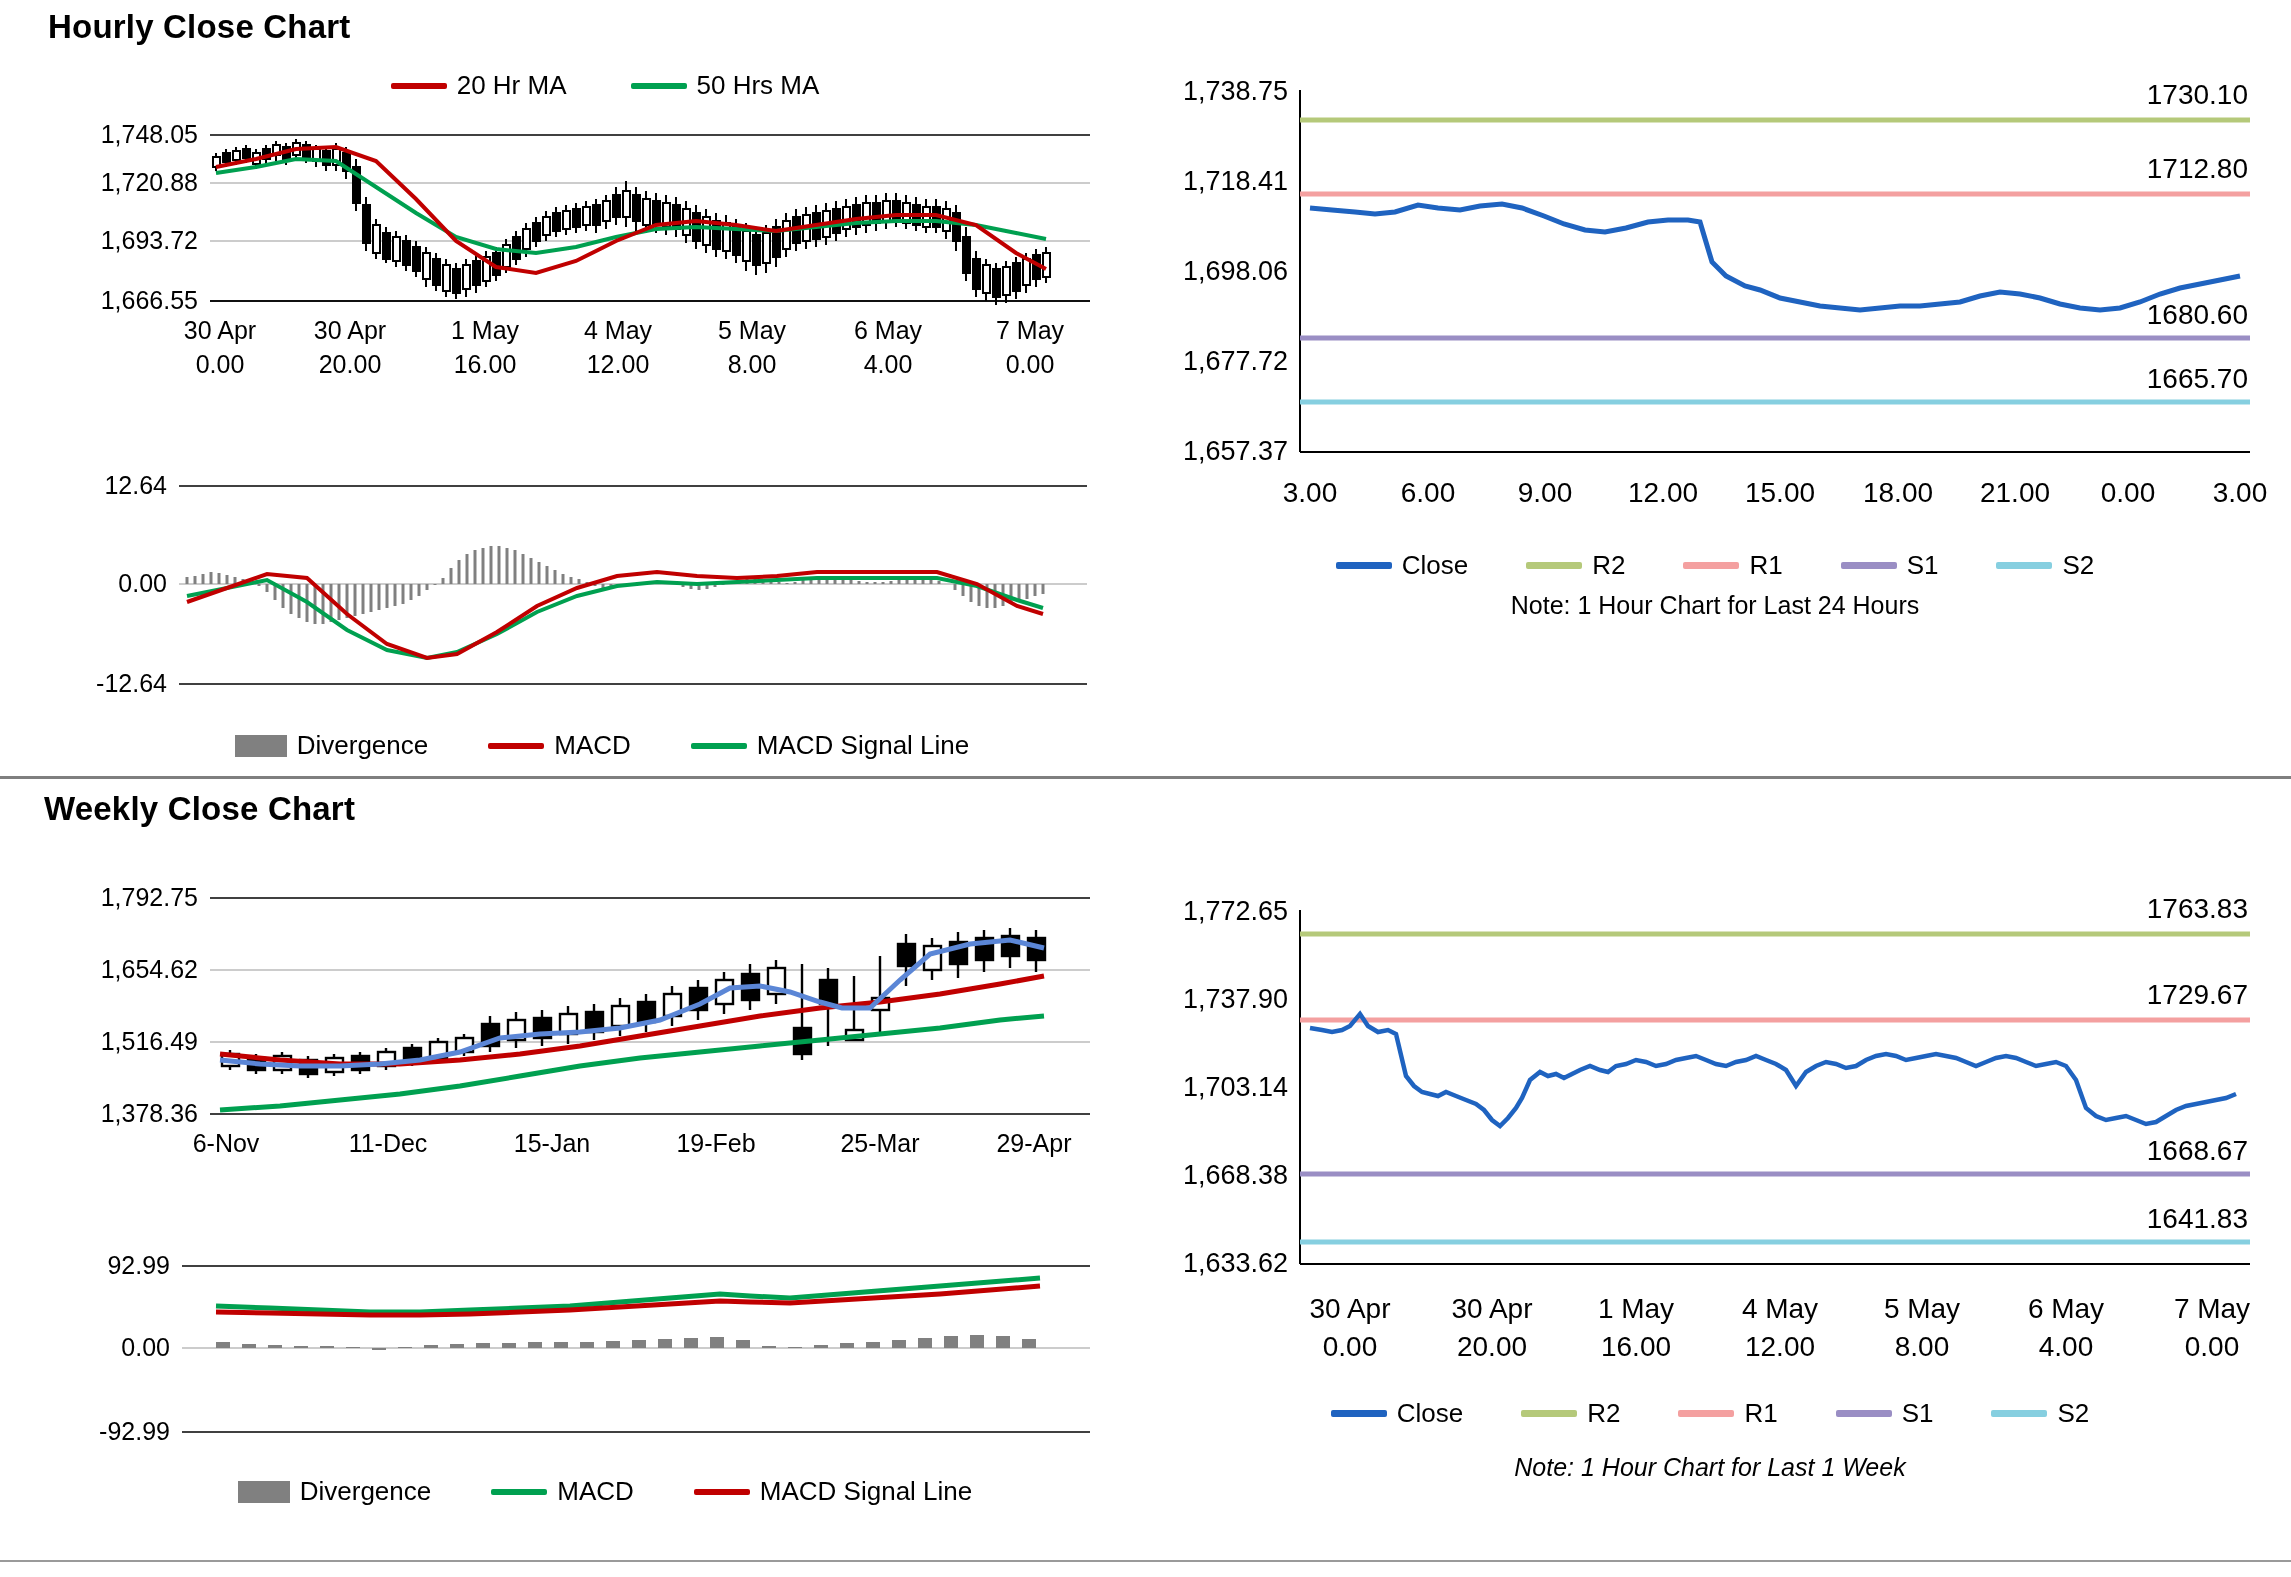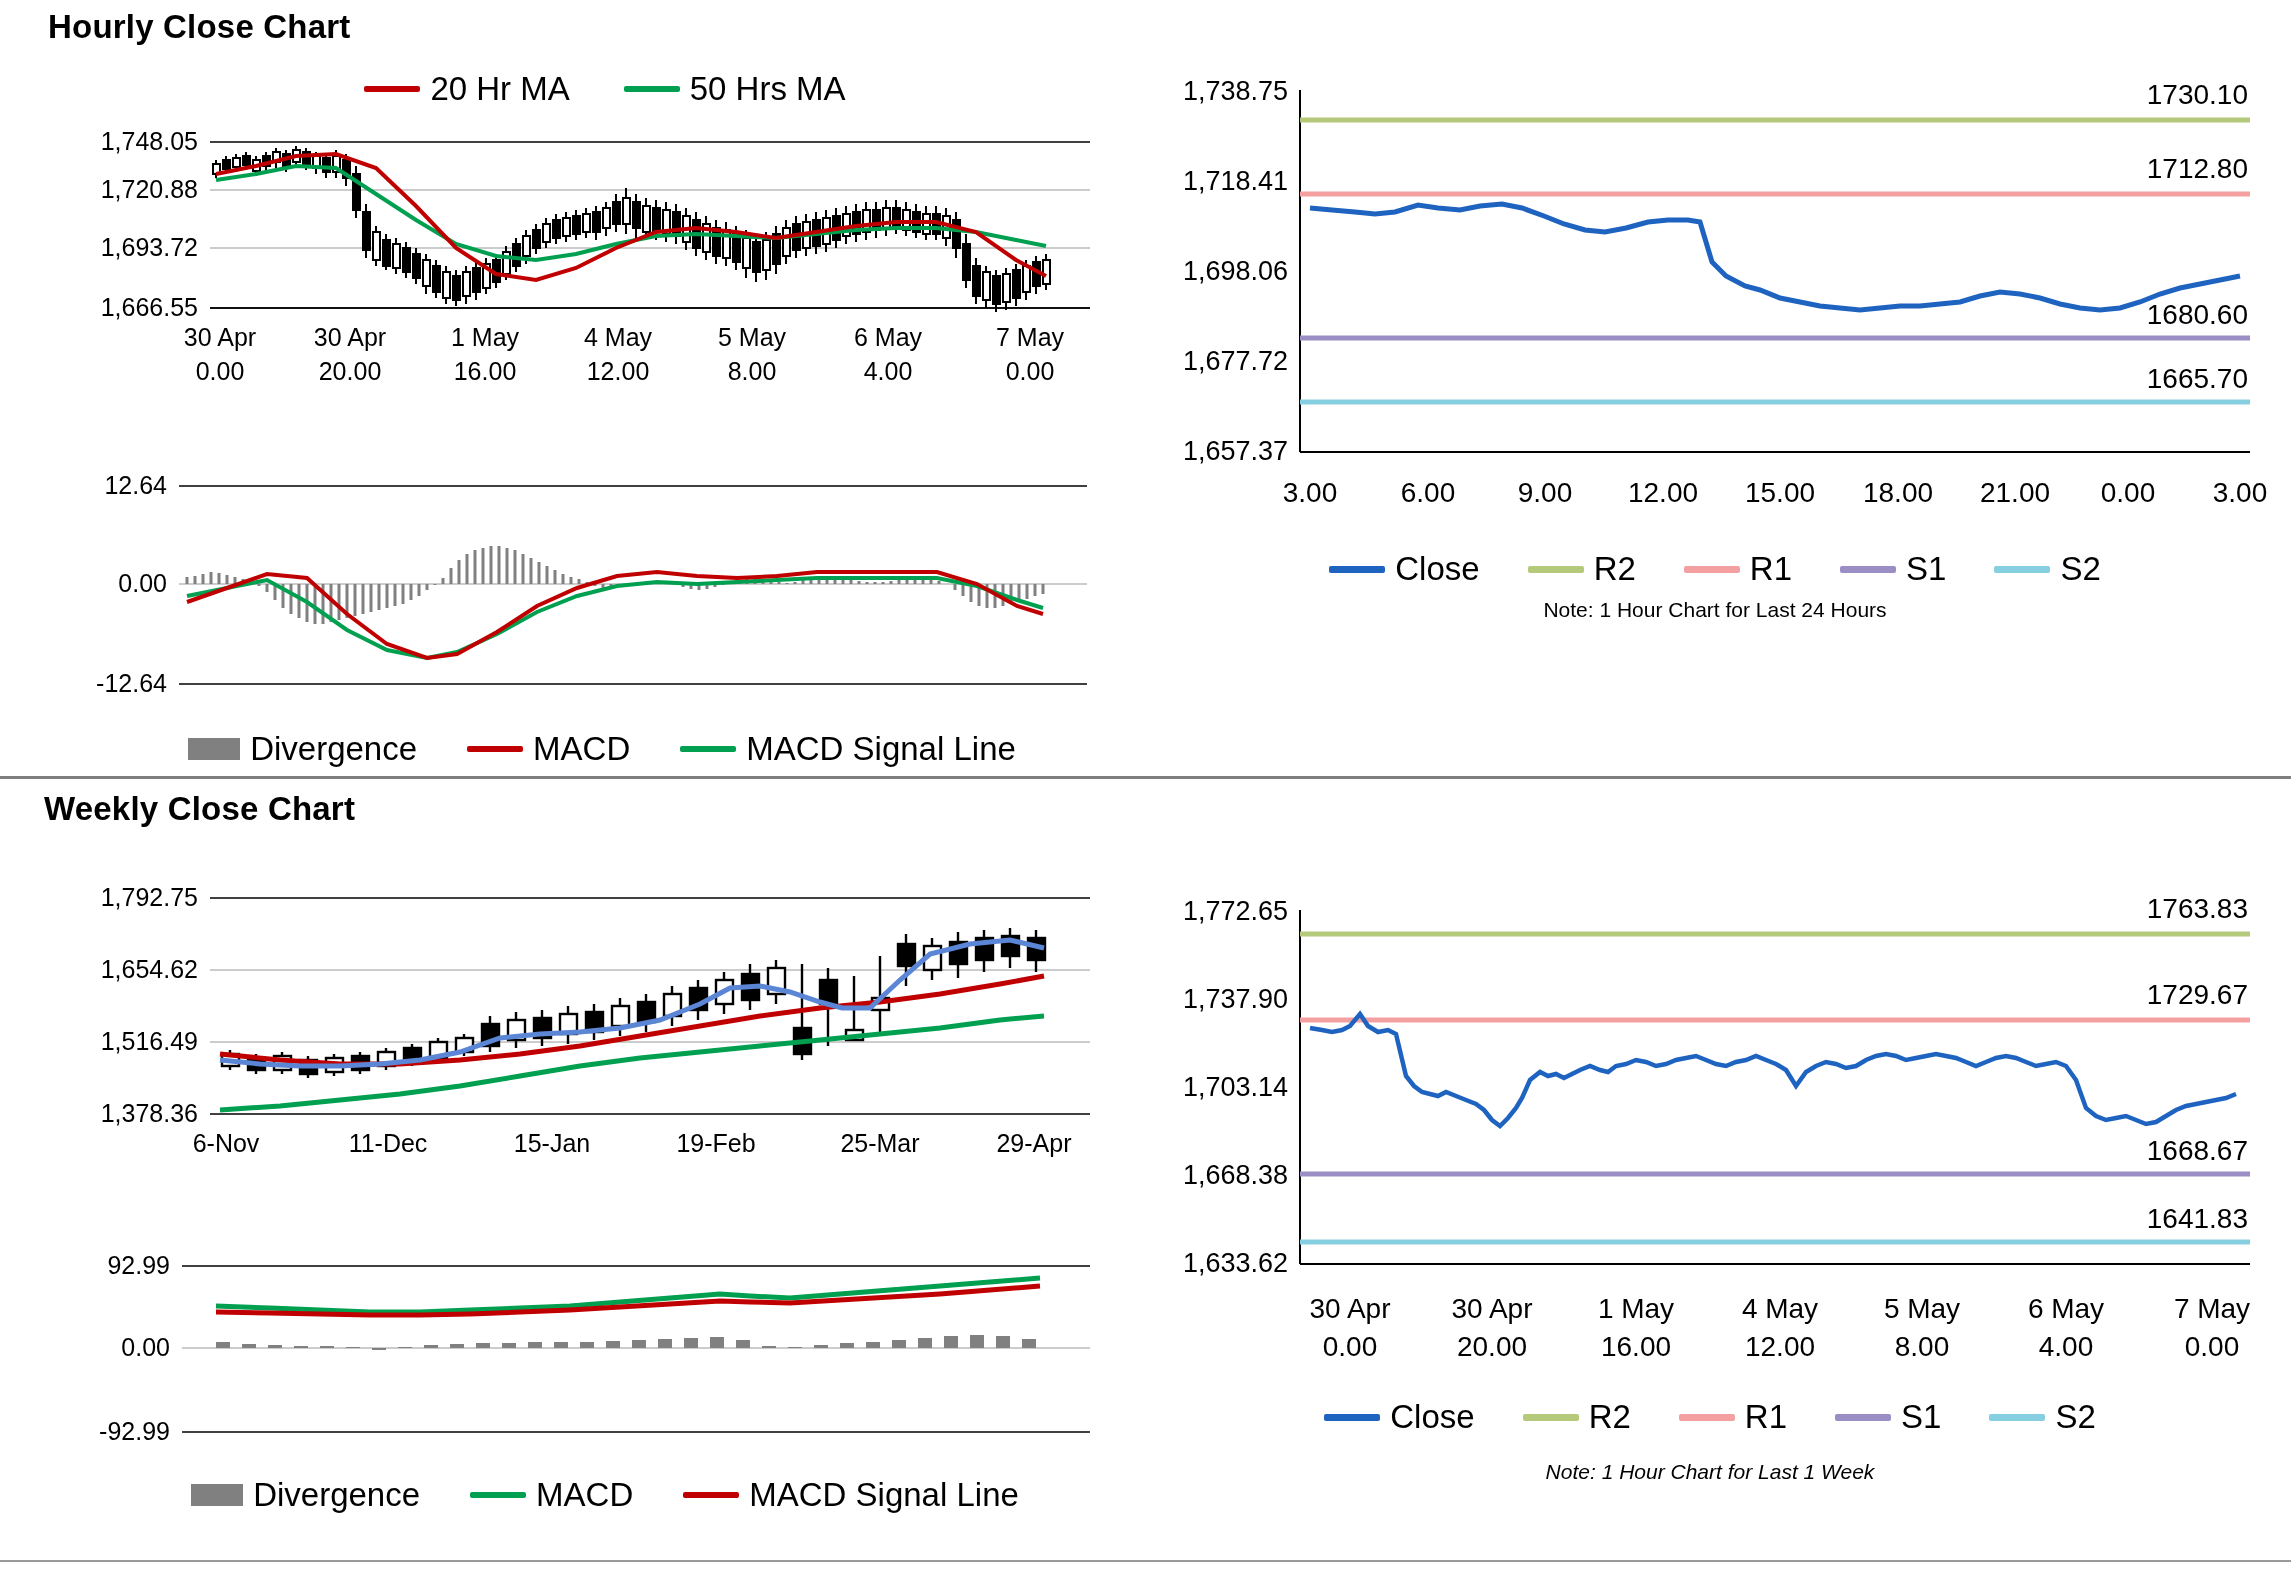--- a/index.html
+++ b/index.html
@@ -2,25 +2,25 @@
 <html><head>
 <meta charset="utf-8">
 <style>
   html,body{margin:0;padding:0;background:#ffffff;}
   body{width:2291px;height:1577px;font-family:"Liberation Sans",sans-serif;color:#000;}
   .page{position:relative;width:2291px;height:1577px;}
   .section-title{font-size:33px;font-weight:bold;letter-spacing:0.2px;}
   .divider{position:absolute;left:0;width:2291px;height:3px;background:#7f7f7f;}
   .panel{position:absolute;}
   svg{display:block;}
-  .legend{display:flex;align-items:center;gap:14px;font-size:33px;}
+  .legend{display:flex;align-items:center;gap:24px;font-size:26px;}
   .legend-item{display:flex;align-items:center;gap:10px;}
   .legend-line{display:inline-block;width:56px;height:6px;border-radius:2px;}
   .legend-box{display:inline-block;width:52px;height:22px;background:#808080;}
-  .note{font-size:21px;text-align:center;}
+  .note{font-size:25px;text-align:center;}
 </style>
 </head>
 <body>
 
 <div class="page">
 
   <div class="panel section-title" style="left:48px;top:8px;">Hourly Close Chart</div>
 
   <div class="panel" style="left:30px;top:70px;width:1090px;height:370px;">
     <div class="legend" style="justify-content:center;margin-left:60px;">

